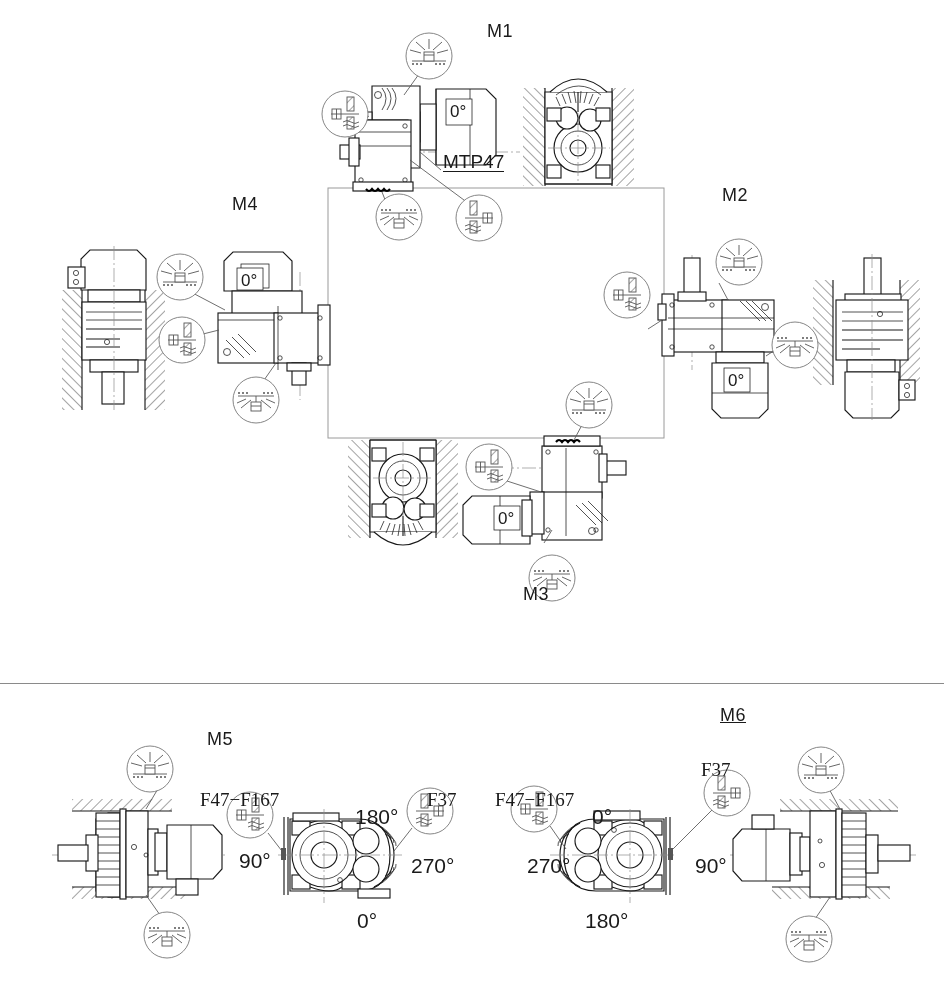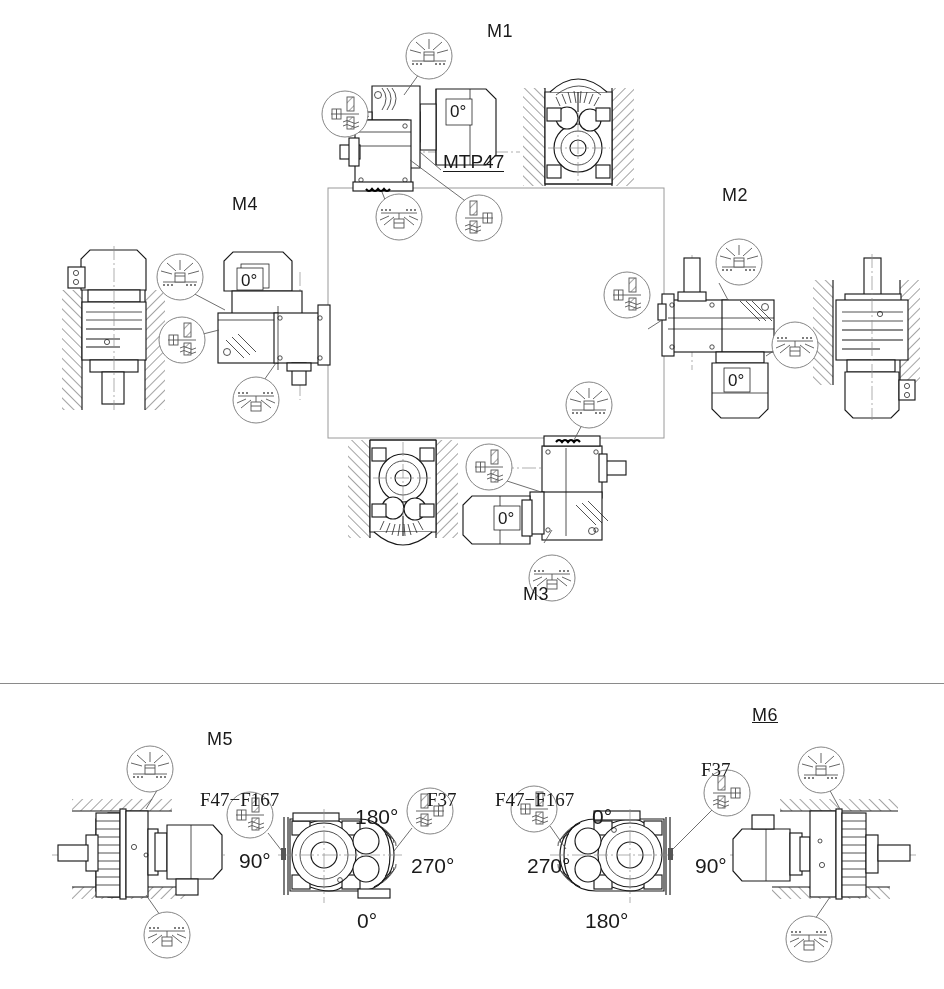--- a/index.html
+++ b/index.html
@@ -706,21 +706,21 @@
       <path d="M-5 0 l-10 8 M-10 -1 l-9 4 M5 0 l10 8 M10 -1 l9 4"></path>
       <g stroke-width="1.6">
         <line x1="-18" y1="-7" x2="-7" y2="-7" stroke-dasharray="2 2"></line>
         <line x1="7" y1="-7" x2="18" y2="-7" stroke-dasharray="2 2"></line>
       </g>
     </g>
   </g>
 </svg>
 
 <div class="lbl lbl-m" style="left:207px;top:730px;">M5</div>
-<div class="lbl lbl-m" style="left:752px;top:706px;text-decoration:underline;">M6</div>
+<div class="lbl lbl-m" style="left:720px;top:706px;text-decoration:underline;">M6</div>
 
 <div class="lbl lbl-part" style="left:200px;top:790px;">F47−F167</div>
 <div class="lbl lbl-part" style="left:427px;top:790px;">F37</div>
 <div class="lbl lbl-ang" style="left:239px;top:850px;">90°</div>
 <div class="lbl lbl-ang" style="left:355px;top:806px;">180°</div>
 <div class="lbl lbl-ang" style="left:411px;top:855px;">270°</div>
 <div class="lbl lbl-ang" style="left:357px;top:910px;">0°</div>
 
 <div class="lbl lbl-part" style="left:495px;top:790px;">F47−F167</div>
 <div class="lbl lbl-part" style="left:701px;top:760px;">F37</div>

